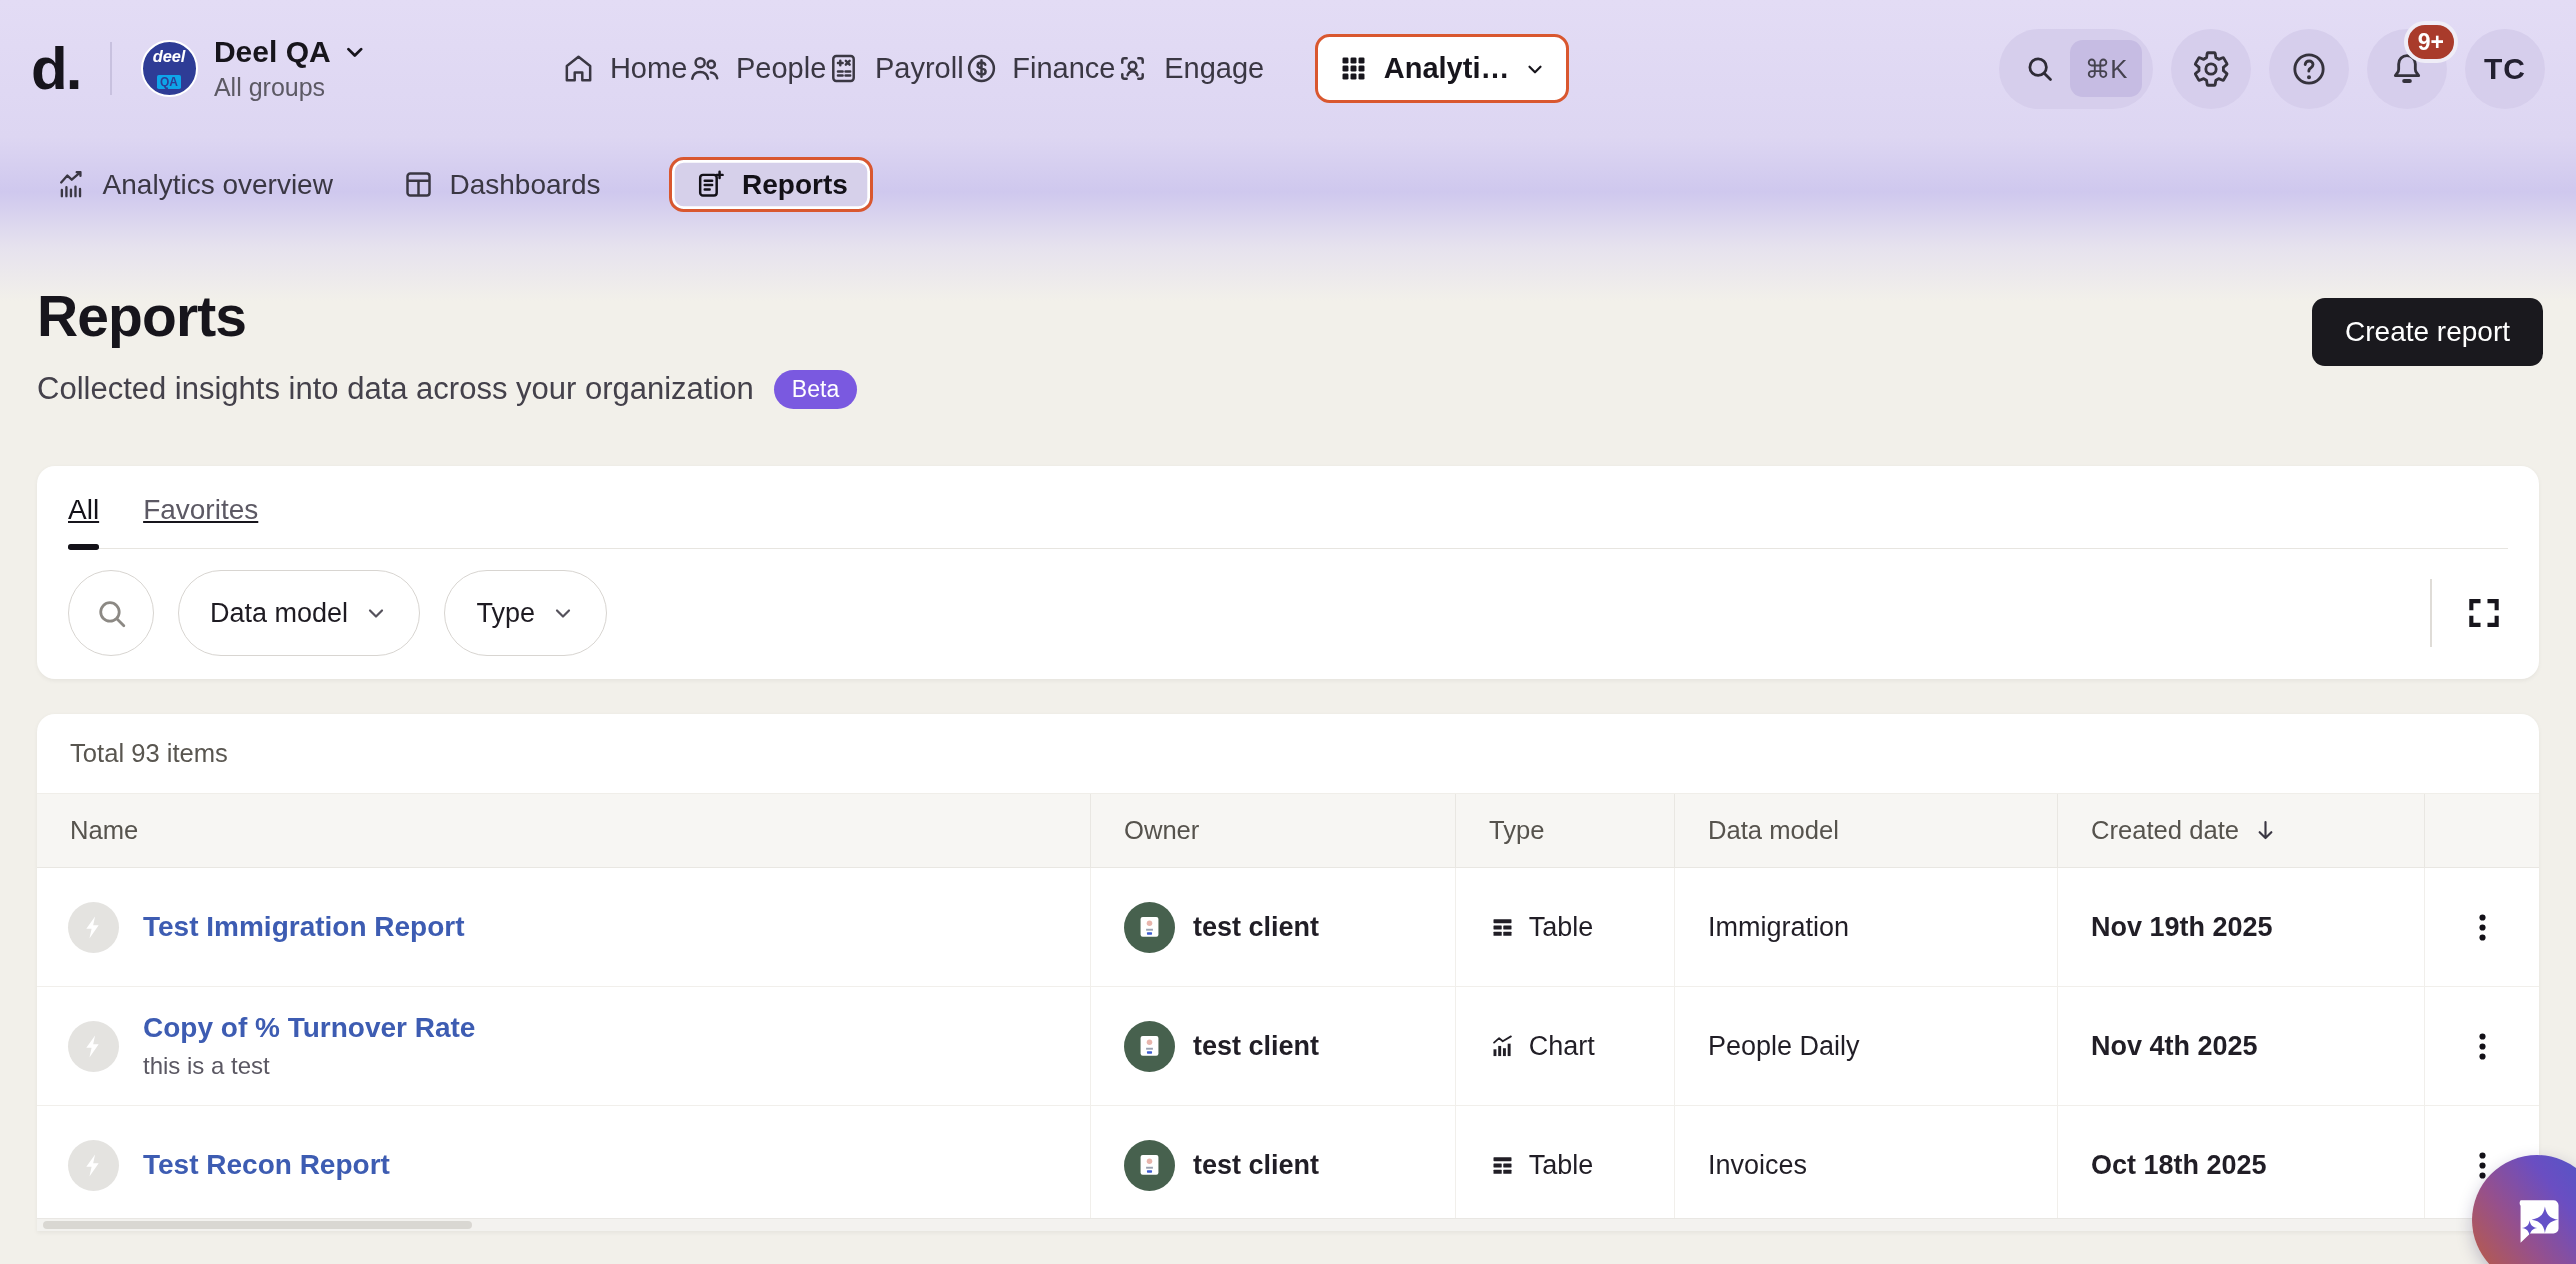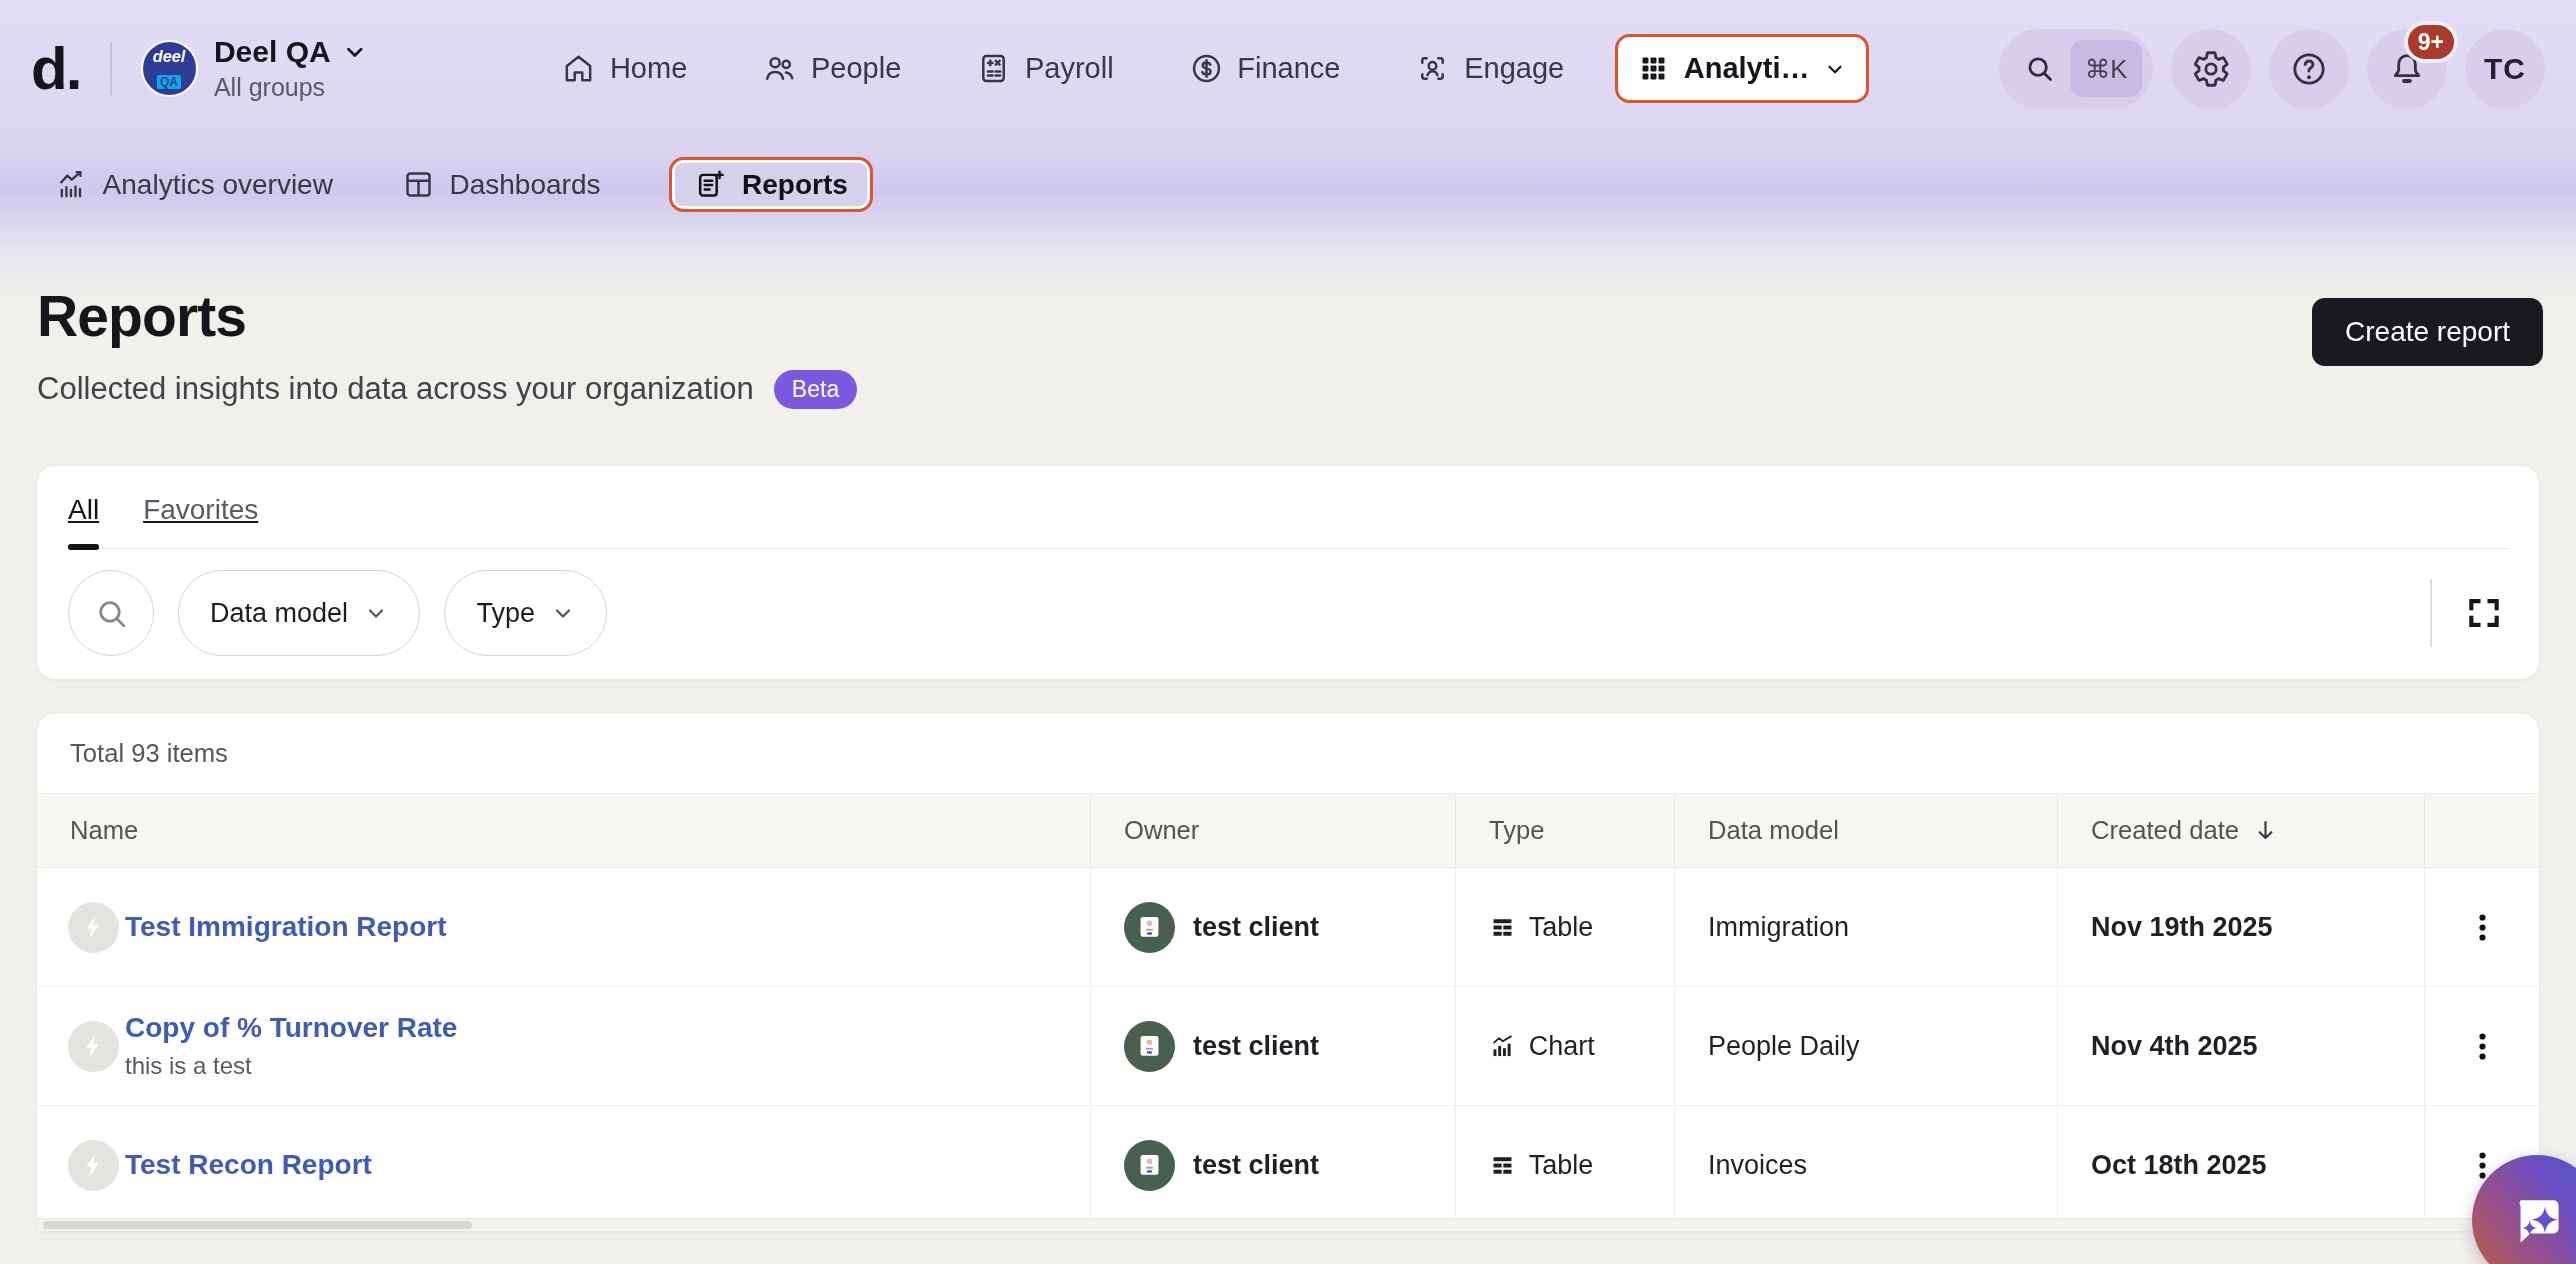--- a/index.html
+++ b/index.html
@@ -14,21 +14,21 @@
   .topbar{display:flex;align-items:center;height:137px;padding:0 31px;}
   .logo{font-size:60px;font-weight:800;letter-spacing:-1.8px;line-height:1;}
   .vdiv{width:1.8px;height:53px;background:#C8C1DF;margin:0 29px;}
   .workspace{display:flex;align-items:center;gap:16.4px;cursor:pointer;}
   .ws-avatar{width:53px;height:53px;border-radius:50%;background:#2E3C96;border:2.7px solid #fff;color:#fff;
     display:flex;flex-direction:column;align-items:center;justify-content:center;line-height:1;flex:none;}
   .ws-avatar .l1{font-size:16.4px;font-weight:700;font-style:italic;}
   .ws-avatar .l2{font-size:12px;font-weight:700;background:#0ea5e9;color:#2E3C96;padding:0.9px 2.7px;border-radius:1.8px;margin-top:10px;}
   .ws-name{font-size:30px;font-weight:700;display:flex;align-items:center;gap:11px;}
   .ws-sub{font-size:25px;color:#5C5964;margin-top:4.6px;}
-  .main-nav{display:flex;align-items:flex-end;gap:75px;margin-left:194px;}
+  .main-nav{display:flex;align-items:flex-end;margin-left:194px;}
   .nav-item{display:flex;align-items:center;gap:13.7px;font-size:29px;color:#3A3743;cursor:pointer;white-space:nowrap;}
   .nav-item svg{width:35px;height:35px;flex:none;}
   .apps-btn{margin-left:51px;display:flex;align-items:center;gap:14.6px;background:#fff;border:3.7px solid #D9572F;
     border-radius:14.6px;padding:14.6px 20px;font-size:29px;font-weight:700;cursor:pointer;}
   .top-actions{margin-left:auto;display:flex;align-items:center;gap:18px;}
   .search-pill{display:flex;align-items:center;gap:14.6px;background:#D6CEEC;border-radius:913px;height:80px;padding:0 11px 0 24px;cursor:pointer;}
   .kbd{background:#C6BCE3;border-radius:12.8px;height:57px;display:flex;align-items:center;padding:0 14.6px;font-size:25.6px;color:#45424F;}
   .icon-circle{width:80px;height:80px;border-radius:50%;background:#D6CEEC;display:flex;align-items:center;justify-content:center;position:relative;cursor:pointer;flex:none;}
   .badge{position:absolute;top:-7.3px;right:-11px;background:#A93B2B;color:#fff;font-size:23px;font-weight:700;
     border-radius:913px;padding:5.5px 10px;border:4.6px solid #EFEDF7;line-height:1;}
@@ -66,21 +66,21 @@
   
   .table-card{margin-top:35px;border-radius:18px 18px 0 0;height:517px;overflow:hidden;position:relative;}
   .total-row{height:79px;display:flex;align-items:center;padding:0 33px;font-size:25.6px;color:#595650;border-bottom:1.8px solid #F0EEE9;}
   .tgrid{display:grid;grid-template-columns:1054px 365px 219px 383px 367px 1fr;}
   .thead{background:#F7F6F3;height:73px;border-bottom:1.8px solid #E9E7E2;}
   .th{display:flex;align-items:center;gap:12.8px;padding:0 33px;font-size:25.6px;color:#56534D;border-right:1.8px solid #E9E7E2;}
   .th:last-child{border-right:none;}
   .trow{height:118px;border-bottom:1.8px solid #F1EFEB;background:#fff;}
   .td{display:flex;align-items:center;padding:0 33px;font-size:27px;color:#211E26;border-right:1.8px solid #F1EFEB;min-width:0;}
   .td:last-child{border-right:none;}
-  .name-td{gap:6px;padding-left:31px;}
+  .name-td{gap:24px;padding-left:31px;}
   .row-avatar{width:51px;height:51px;border-radius:50%;background:#E4E3E0;display:flex;align-items:center;justify-content:center;flex:none;}
   .link{color:#3D5CB2;font-weight:700;font-size:28px;text-decoration:none;cursor:pointer;}
   .desc{font-size:24px;color:#5B5863;margin-top:8.2px;}
   .owner-td{gap:18px;font-weight:700;}
   .type-td{gap:12.8px;}
   .created-td{font-weight:700;}
   .kebab-td{justify-content:center;cursor:pointer;}
   .bottom-strip{position:absolute;left:0;right:0;bottom:0;height:12px;background:#F3F2EF;border-top:1.8px solid #E9E7E3;}
   .scroll-thumb{position:absolute;left:5.5px;bottom:1.8px;width:429px;height:8.2px;border-radius:4.6px;background:#D9D7D2;}
   

